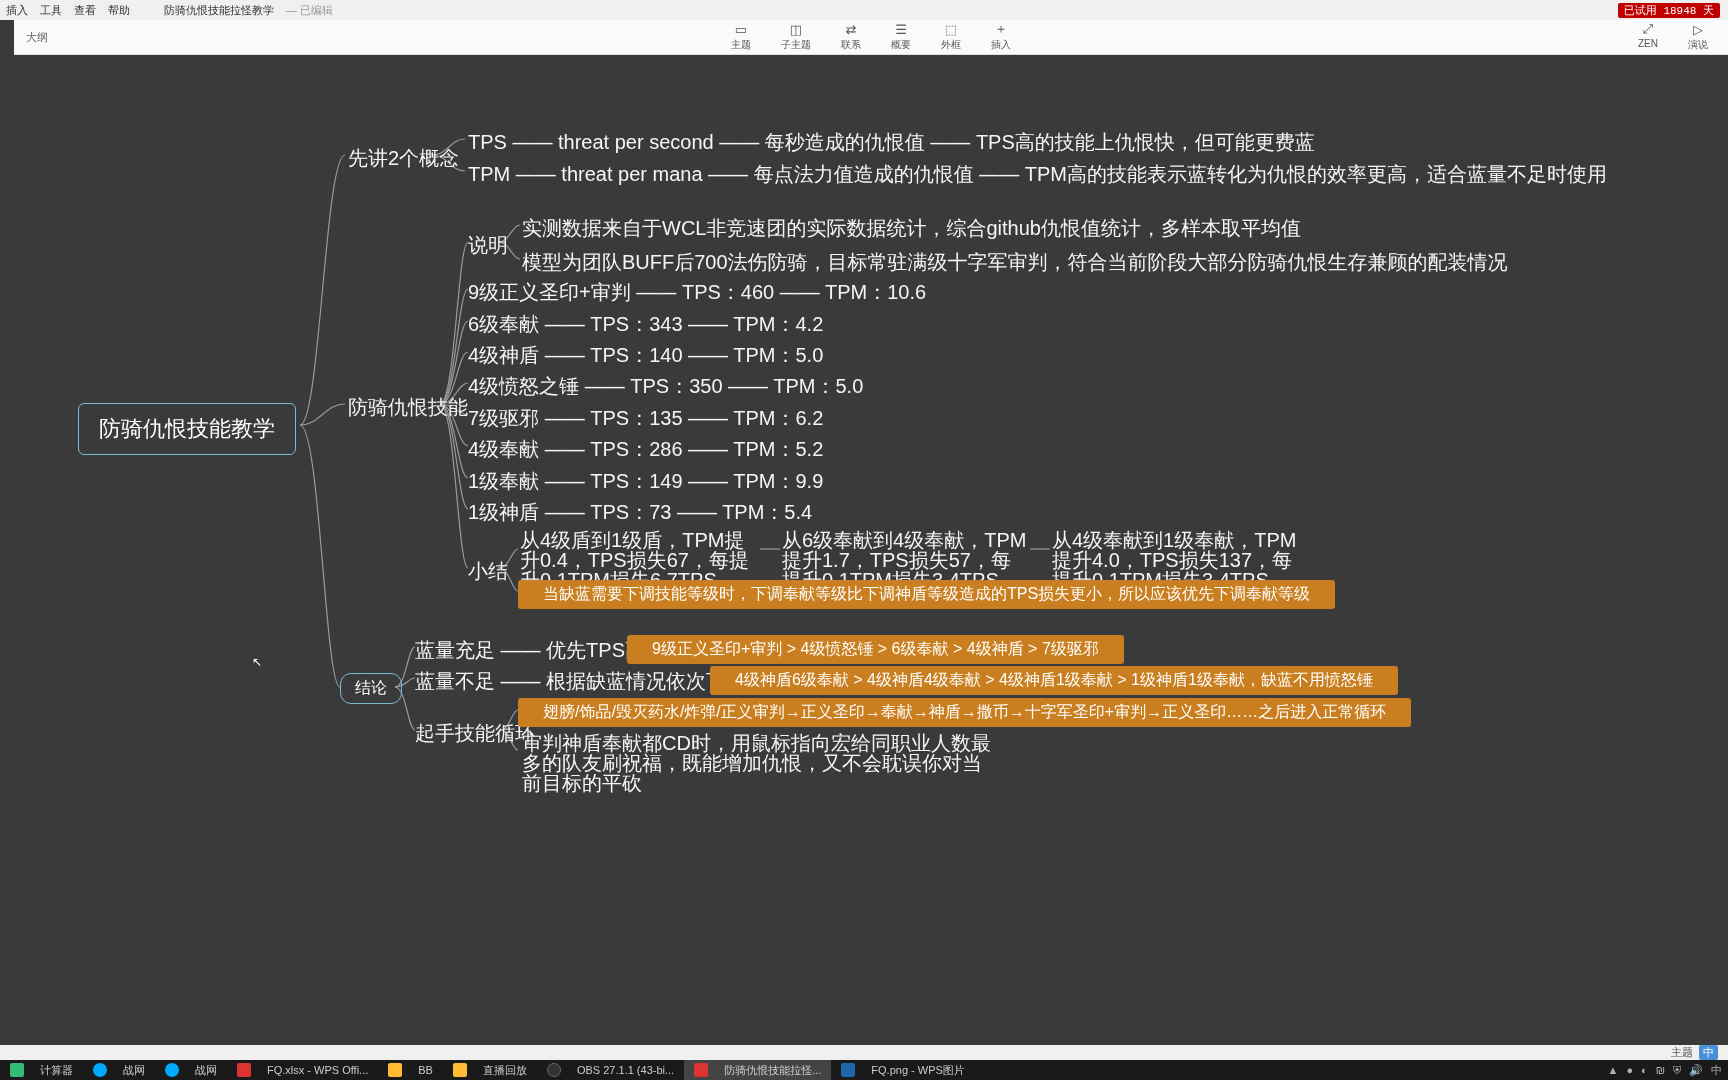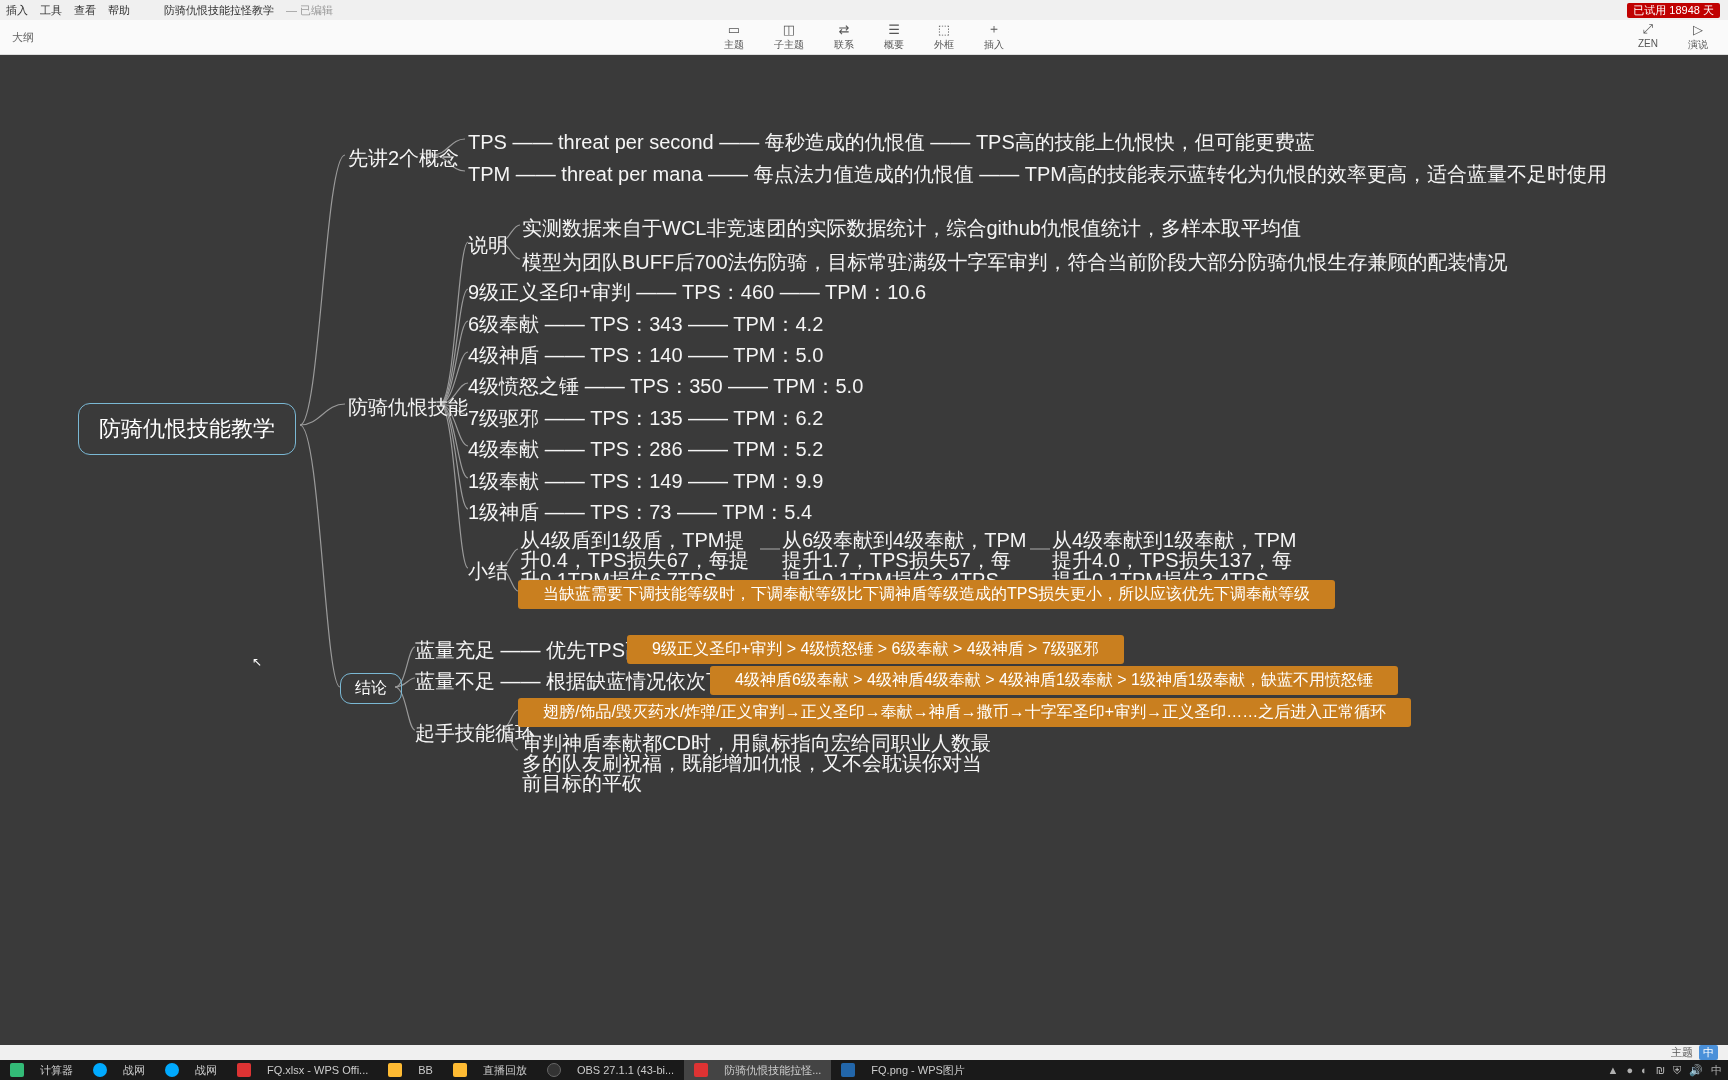--- a/index.html
+++ b/index.html
@@ -1,29 +1,29 @@
 <!DOCTYPE html>
 <html><head>
 <meta charset="utf-8">
 <style>
   * { margin:0; padding:0; box-sizing:border-box; }
   body { background:#3a3a3a; font-family:"Microsoft YaHei","PingFang SC",sans-serif; color:#fff; overflow:hidden; width:1728px; height:1080px; }
   .menubar { height:20px; background:#f0f0f0; color:#333; font-size:11px; display:flex; align-items:center; padding:0 6px; gap:12px; position:relative; }
   .menubar .doc-title{font-weight:500;color:#333}
   .menubar .doc-state{color:#999}
-  .menubar .trial{position:absolute;right:8px;background:#c00000;color:#fff;padding:0 6px;font-size:11px;border-radius:2px;}
-  .subbar { height:35px; background:#fafafa; border-bottom:1px solid #ddd; display:flex; align-items:center; color:#777; font-size:11px; padding:0 12px; position:relative; }
+  .menubar .trial{position:absolute;right:8px;background:#c00000;color:#fff;padding:0 6px;font-size:11px;border-radius:2px;font-family:Liberation Mono, monospace;}
+  .subbar { height:35px; background:#fafafa; border-bottom:1px solid #ddd; display:flex; align-items:center; color:#777; font-size:11px; padding:0 12px; position:relative;margin-left:14px; }
   .subbar .outline{font-size:11px;color:#666}
   .toolbar-c{position:absolute;left:50%;transform:translateX(-50%);display:flex;gap:30px}
   .toolbar-r{position:absolute;right:20px;display:flex;gap:30px}
   .ticon{display:flex;flex-direction:column;align-items:center;gap:2px;cursor:pointer;color:#555}
   .ticon .g{width:18px;height:14px;display:flex;align-items:center;justify-content:center;font-size:13px}
   .ticon .lbl{font-size:10px}
   .canvas{position:absolute;top:55px;left:0;right:0;bottom:35px;background:#3a3a3a;overflow:hidden}
-  .node-box{position:absolute;border:1.5px solid #7ab8d4;border-radius:12px;padding:10px 20px;font-size:22px;color:#fff;background:transparent}
+  .node-box{position:absolute;border:1.5px solid #7ab8d4;border-radius:6px;padding:10px 20px;font-size:22px;color:#fff;background:transparent}
   .node-text{position:absolute;font-size:20px;color:#f5f5f5;white-space:nowrap}
   .node-hl{position:absolute;background:#c97f1f;color:#fff;font-size:16px;padding:4px 25px;border-radius:3px;white-space:nowrap}
   .small-box{position:absolute;border:1.5px solid #7ab8d4;border-radius:11px;padding:4px 14px;font-size:16px;color:#fff}
   svg.connectors{position:absolute;top:0;left:0;width:100%;height:100%;pointer-events:none}
   svg.connectors path{stroke:#9a9a9a;stroke-width:1.2;fill:none}
   .cursor{position:absolute;color:#fff;font-size:12px}
   .bottombar{position:absolute;bottom:20px;left:0;right:0;height:15px;background:#f0f0f0;font-size:11px;color:#555;display:flex;align-items:center;justify-content:flex-end;padding-right:10px;gap:6px}
   .taskbar{position:absolute;bottom:0;left:0;right:0;height:20px;background:#1a1a1a;display:flex;align-items:center;font-size:11px;color:#ccc}
   .tbtn{display:flex;align-items:center;gap:16px;padding:0 10px;height:100%}
   .tbtn.active{background:#444}

